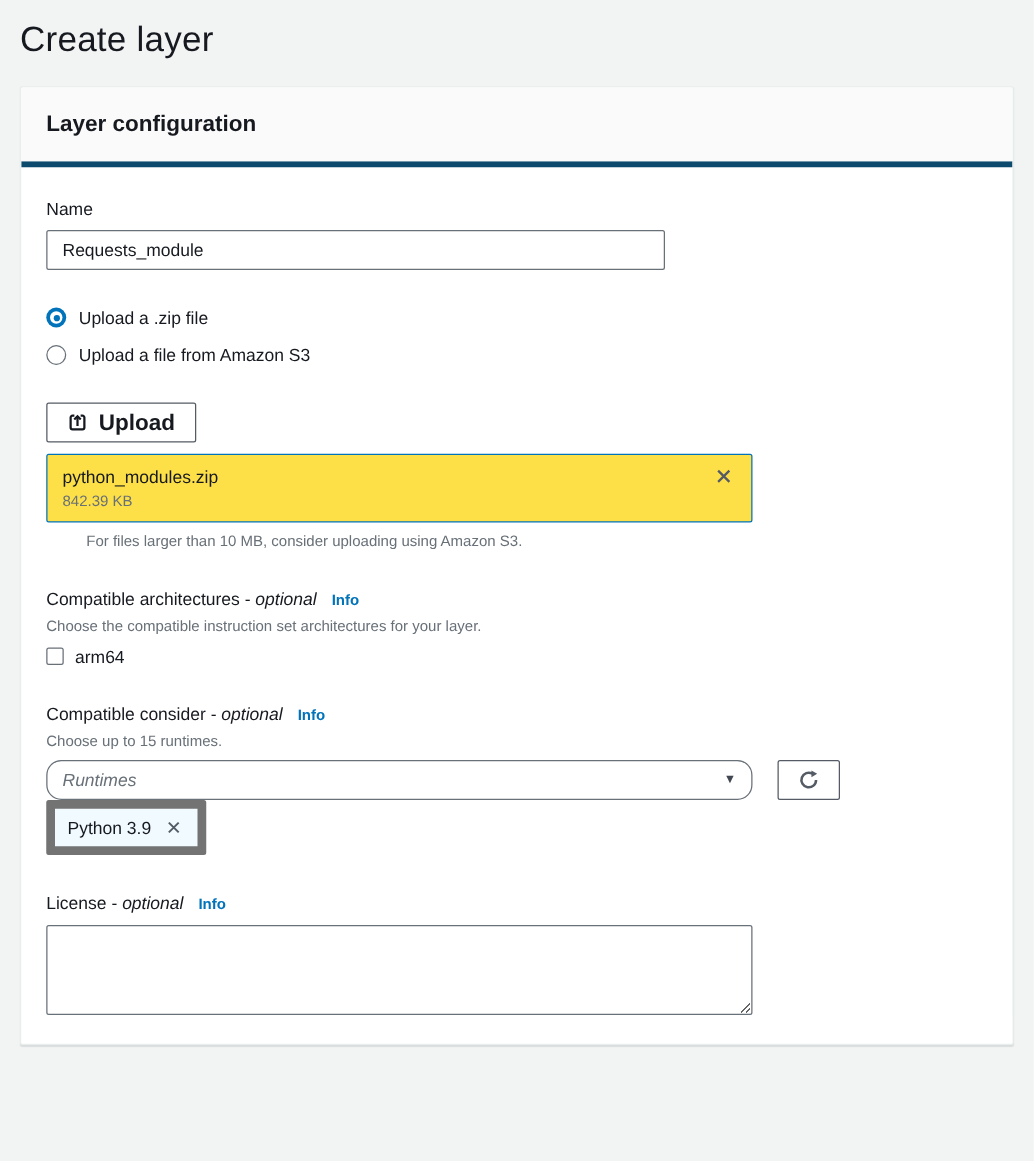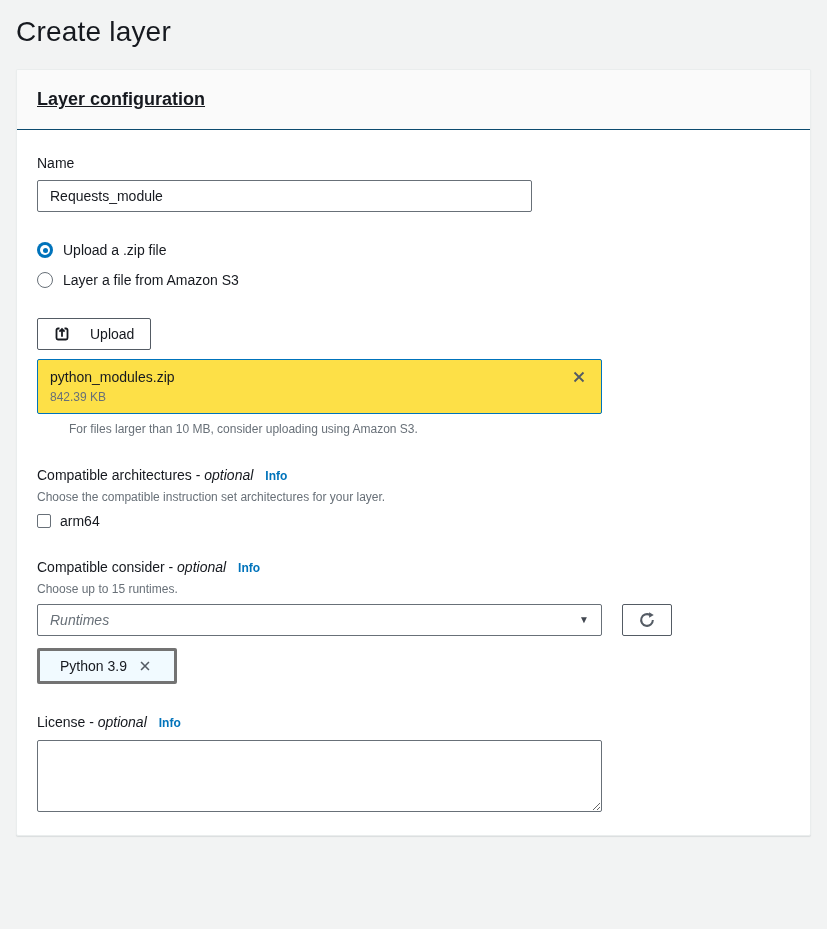--- a/index.html
+++ b/index.html
@@ -7,21 +7,21 @@
   body {
     width: 827px; min-height: 929px;
     background: #f2f3f3;
     font-family: "Liberation Sans", sans-serif;
     font-size: 14px; color: #16191f;
   }
   .page { padding: 10px 16px 16px; }
   .page-title { font-size: 28px; font-weight: 500; margin: 6px 0 21px; letter-spacing: .2px; }
 
   .card { background: #fff; border: 1px solid #eaeded; border-radius: 2px; box-shadow: 0 1px 1px rgba(0,28,36,.1); }
-  .card-header { background: #fafafa; border-bottom: 1px solid #0c4a6e; padding: 19px 20px; border-radius: 2px 2px 0 0; text-decoration: underline; }
+  .card-header { background: #fafafa; border-bottom: 5px solid #0c4a6e; padding: 19px 20px; border-radius: 2px 2px 0 0; }
   .card-header h2 { margin: 0; font-size: 18px; font-weight: 700; }
   .card-body { padding: 23px 20px 23px; }
 
   .field-label { display: block; margin: 0 0 7px; line-height: 20px; }
   .optional { font-style: italic; }
   .info-link { color: #0073bb; font-weight: 700; font-size: 12px; margin-left: 12px; text-decoration: none; cursor: pointer; }
   .hint { color: #687078; font-size: 12px; line-height: 16px; margin: 0; }
 
   .text-input {
     width: 495px; height: 32px; border: 1px solid #687078; border-radius: 2px;
@@ -34,55 +34,55 @@
 
   .radio-row { display: flex; align-items: center; gap: 10px; margin-top: 10px; cursor: pointer; }
   .radio { width: 16px; height: 16px; border-radius: 50%; position: relative; flex: none; }
   .radio.checked { background: #0073bb; }
   .radio.checked::before { content: ""; position: absolute; inset: 3px; background: #fff; border-radius: 50%; }
   .radio.checked::after  { content: ""; position: absolute; inset: 5.5px; background: #0073bb; border-radius: 50%; }
   .radio.unchecked { border: 1px solid #687078; background: #fff; }
   .radio-row .lbl { line-height: 20px; }
 
   .btn-secondary {
-    display: inline-flex; align-items: center; gap: 20px; height: 32px;
+    display: inline-flex; align-items: center; gap: 9px; height: 32px;
     border: 1px solid #545b64; border-radius: 2px; background: #fff;
-    padding: 0 16px; font-family: inherit; font-size: 14px; font-weight: 400; color: #16191f; cursor: pointer;
+    padding: 0 16px; font-family: inherit; font-size: 18px; font-weight: 700; color: #16191f; cursor: pointer;
   }
 
   .file-box {
     width: 565px; margin-top: 9px; background: #fde047; border: 1px solid #0073bb; border-radius: 2px;
     padding: 7px 12px 8px; display: flex; justify-content: space-between; align-items: flex-start;
   }
   .file-name { line-height: 20px; }
   .file-size { font-size: 12px; color: #687078; line-height: 16px; margin-top: 2px; }
   .icon-btn { background: none; border: none; padding: 2px; cursor: pointer; line-height: 0; }
 
   .file-hint { margin-top: 7px; margin-left: 32px; }
 
   .checkbox-row { display: flex; align-items: center; gap: 9px; margin-top: 8px; cursor: pointer; }
   .checkbox { width: 14px; height: 14px; border-radius: 2px; flex: none; display: inline-flex; align-items: center; justify-content: center; }
   .checkbox.checked { background: #0073bb; border: 1px solid #0073bb; }
   .checkbox.unchecked { background: #fff; border: 1px solid #687078; }
 
   .select-row { display: flex; align-items: center; }
   .select {
-    width: 565px; height: 32px; border: 1px solid #687078; border-radius: 2px; background: #fff;
+    width: 565px; height: 32px; border: 1px solid #687078; border-radius: 12px; background: #fff;
     display: flex; align-items: center; justify-content: space-between; padding: 0 12px; cursor: pointer; gap: 40px;
   }
   .select .placeholder { font-style: italic; color: #687078; }
   .caret { font-size: 10px; color: #414750; line-height: 1; }
   .refresh-btn {
     width: 50px; height: 32px; margin-left: 20px; border: 1px solid #545b64; border-radius: 2px;
     background: #fff; display: inline-flex; align-items: center; justify-content: center; cursor: pointer;
   }
 
   .token {
-    display: inline-flex; align-items: center; gap: 9px; margin-top: 12px;
-    background: #f1faff; border: 3px solid #737373; border-radius: 2px; padding: 5px 20px; line-height: 20px;
+    display: inline-flex; align-items: center; gap: 9px; margin-top: 0;
+    background: #f1faff; border: 7px solid #737373; border-radius: 2px; padding: 5px 10px; line-height: 20px;
   }
 
   .license-area {
     width: 565px; height: 72px; border: 1px solid #687078; border-radius: 2px;
     font: inherit; padding: 6px 12px; resize: both; display: block; color: #16191f;
   }
 </style>
 </head>
 <body>
 
@@ -99,21 +99,21 @@
       <input class="text-input" type="text" value="Requests_module" style="">
 
 
       <div class="section-gap-lg">
         <div class="radio-row">
           <span class="radio checked"></span>
           <span class="lbl">Upload a .zip file</span>
         </div>
         <div class="radio-row">
           <span class="radio unchecked"></span>
-          <span class="lbl">Layer a file from Amazon S3</span>
+          <span class="lbl">Upload a file from Amazon S3</span>
         </div>
       </div>
 
       <div class="section-gap-lg">
         <button class="btn-secondary">
           <span class="icon" style="line-height:0;">
             <svg width="16" height="16" viewBox="0 0 16 16" fill="none" stroke="#16191f" stroke-width="1.8">
               <path d="M5.5 2.5 H4 A1.5 1.5 0 0 0 2.5 4 V12 A1.5 1.5 0 0 0 4 13.5 H12 A1.5 1.5 0 0 0 13.5 12 V4 A1.5 1.5 0 0 0 12 2.5 H10.5"></path>
               <path d="M8 10.8 V3.2"></path>
               <path d="M5.4 5.6 L8 3 L10.6 5.6"></path>

